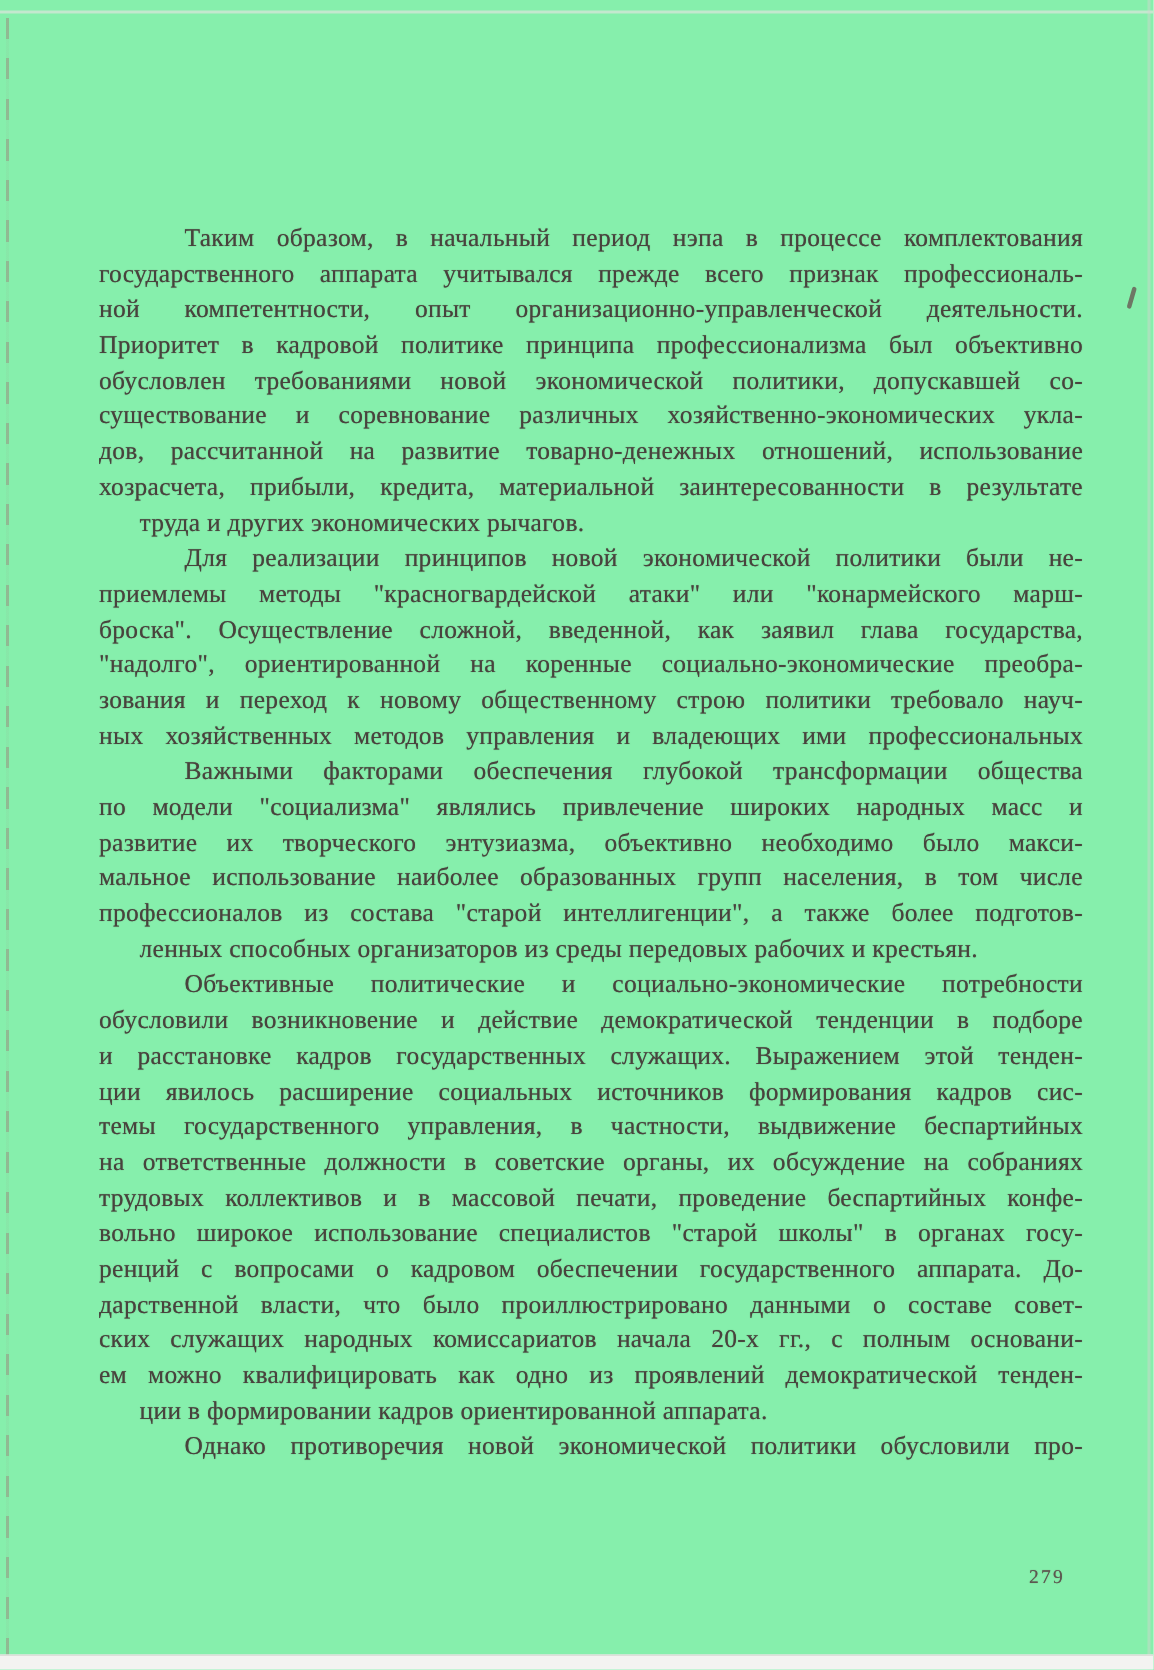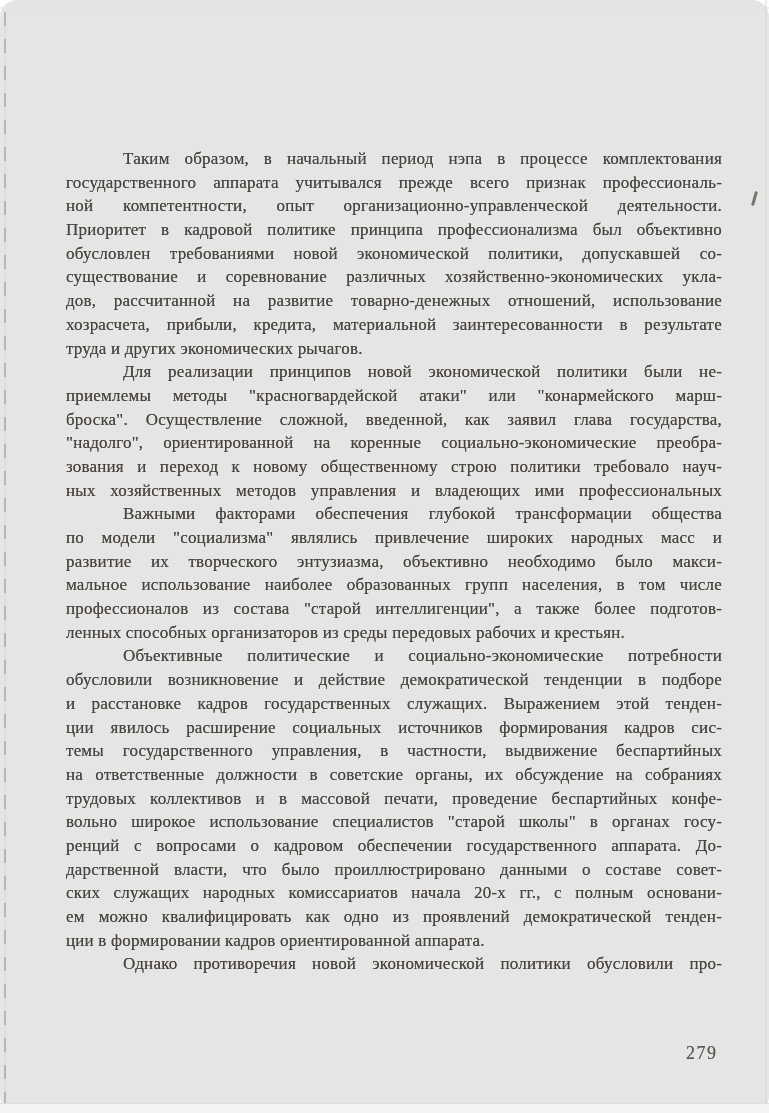--- a/index.html
+++ b/index.html
@@ -5,22 +5,21 @@
   html, body { margin:0; padding:0; }
   body {
     width:769px; height:1113px;
     background:#ffffff;
     position:relative;
     overflow:hidden;
     font-family:"Liberation Serif", serif;
   }
   .sheet {
     position:absolute; inset:0;
-    background:#e5e5e5;
-    border-radius:17px;
+    background:#86efac;
   }
   
   .edge-top {
     position:absolute; left:0; top:7px; width:100%; height:2px;
     background:#e4e4e1; opacity:.65;
   }
   .edge-left {
     position:absolute; left:4px; top:12px; bottom:8px; width:2px;
     background:repeating-linear-gradient(
       to bottom,
@@ -45,24 +44,24 @@
     font-size:17px; line-height:23.7px;
     color:#48433d;
     letter-spacing:.2px;
     text-shadow:0 0 .6px rgba(72,67,61,.75);
   }
   .line {
     height:23.7px; overflow:hidden;
     text-align:justify; text-align-last:justify;
   }
   .line.para-first { text-indent:57px; }
-  .line.para-last  { text-align-last:left; }
+  .line.para-last  { text-align-last:left;margin-left:27px; }
   .page-number {
     position:absolute; left:686px; top:1043px;
-    font-size:18px; color:#5c574f; letter-spacing:1.5px;
+    font-size:13px; color:#5c574f; letter-spacing:1.5px;
     text-shadow:0 0 .6px rgba(90,85,78,.7);
   }
 </style>
 </head>
 <body>
 
 <div class="sheet">
   <div class="edge-top"></div>
   <div class="edge-left"></div>
   <div class="edge-right"></div>

